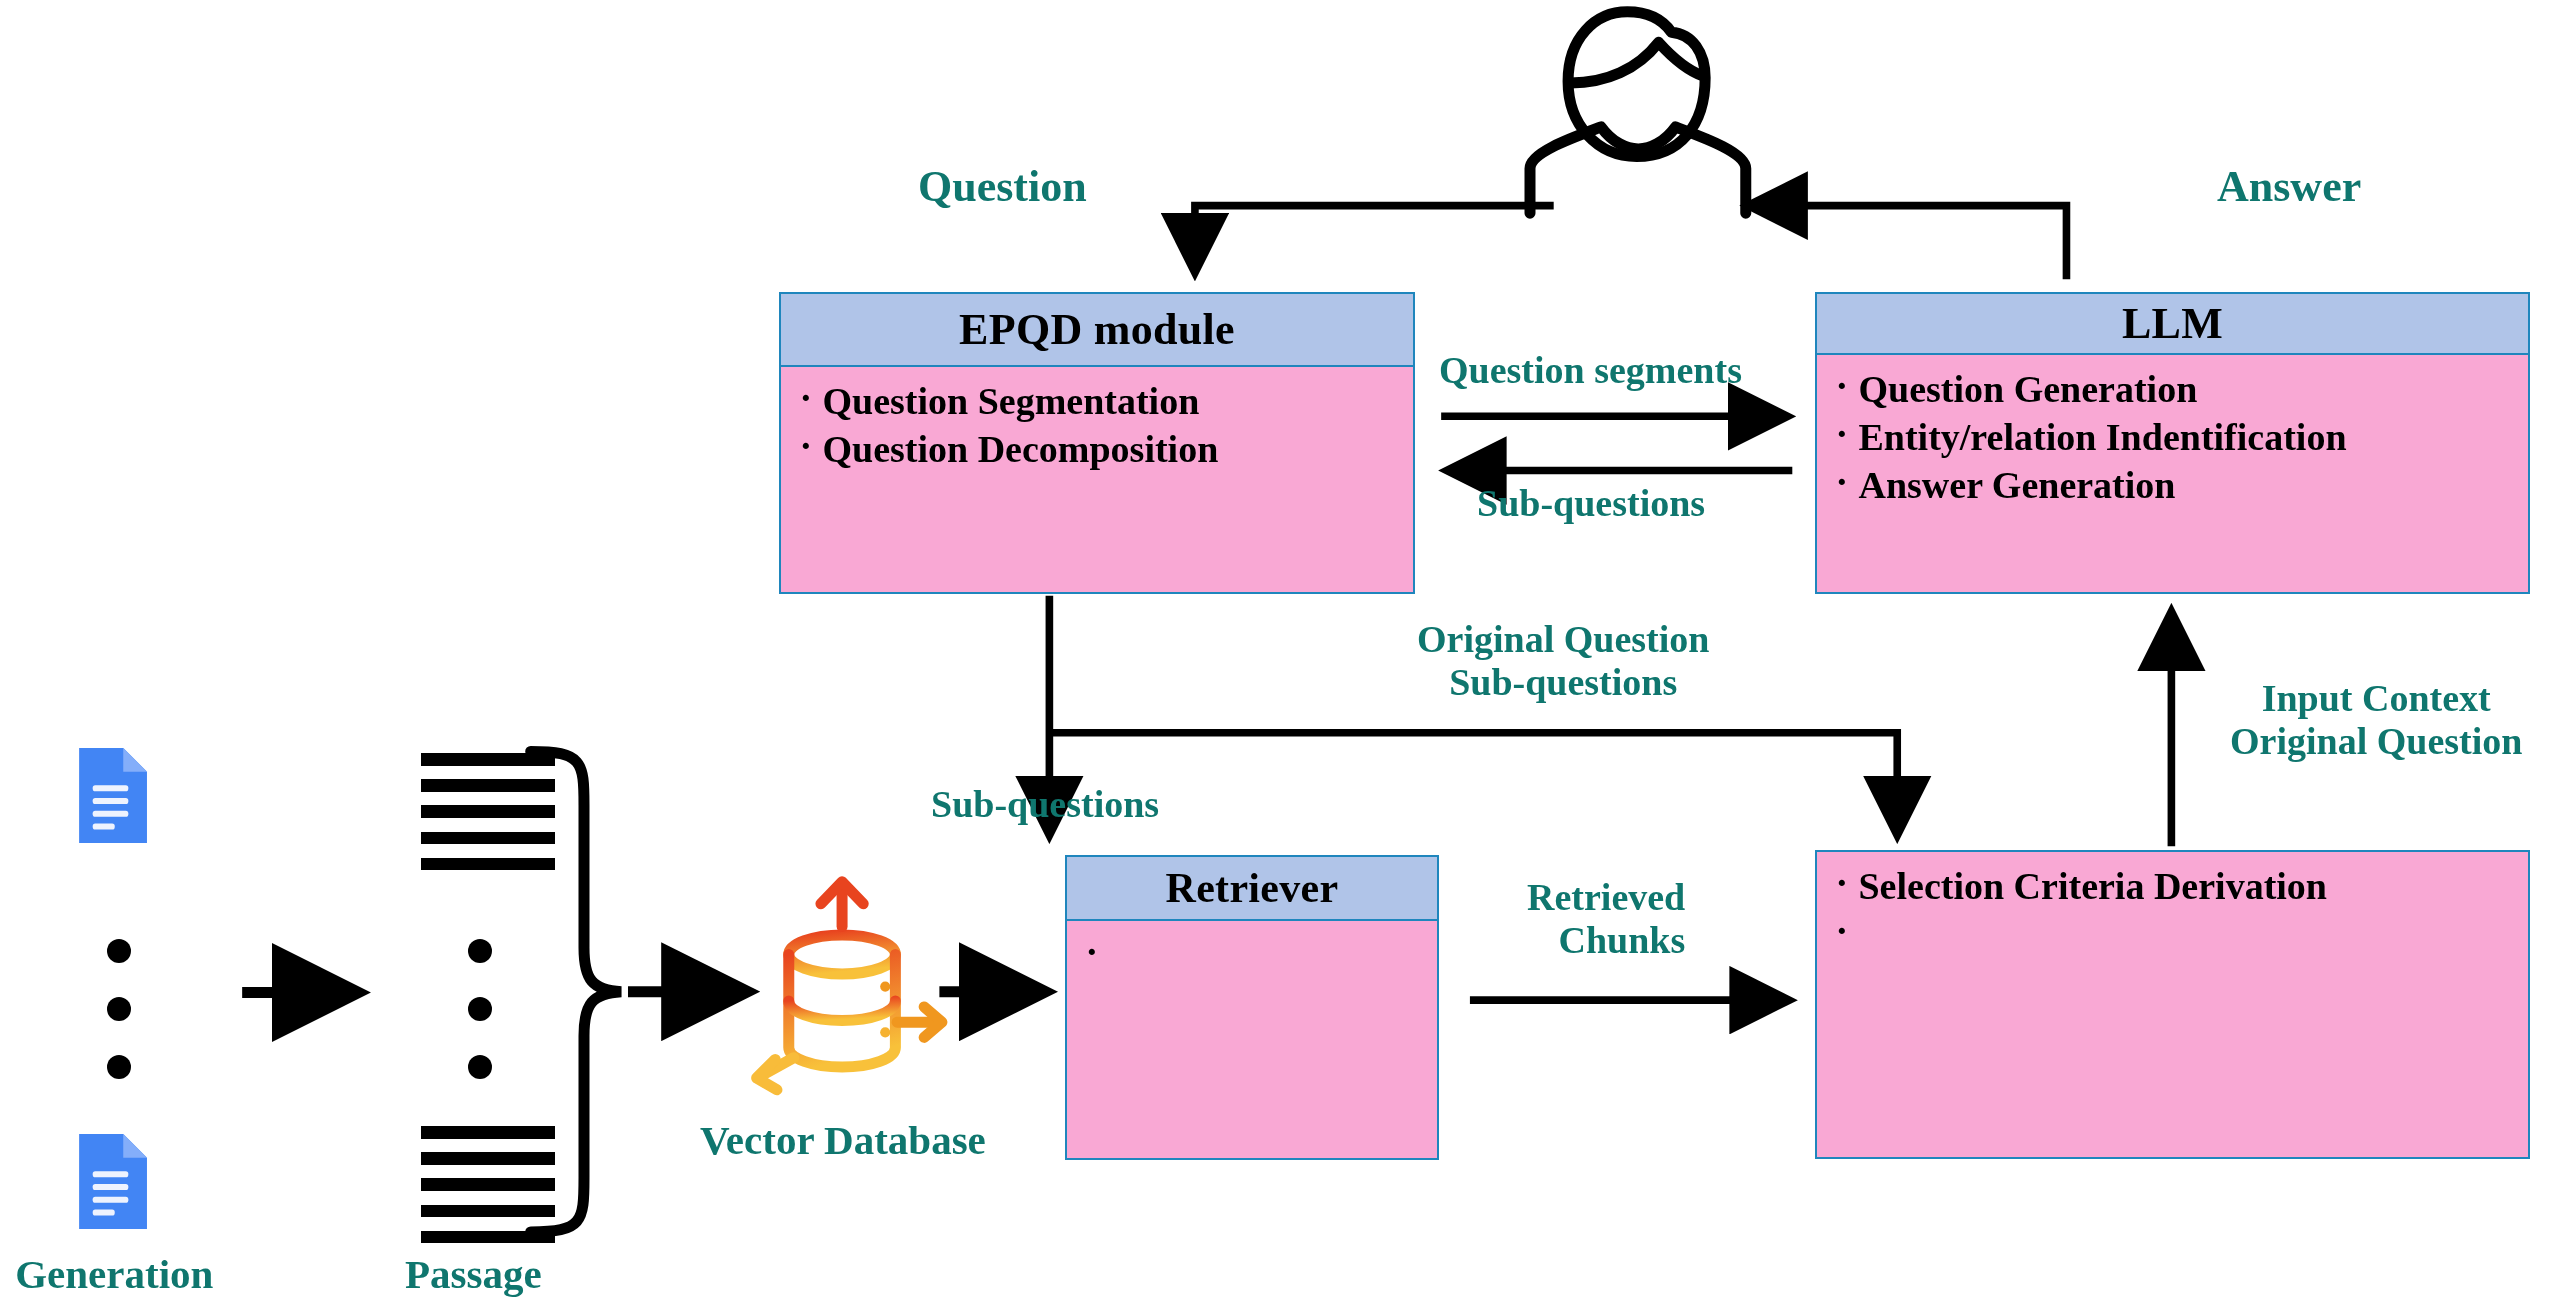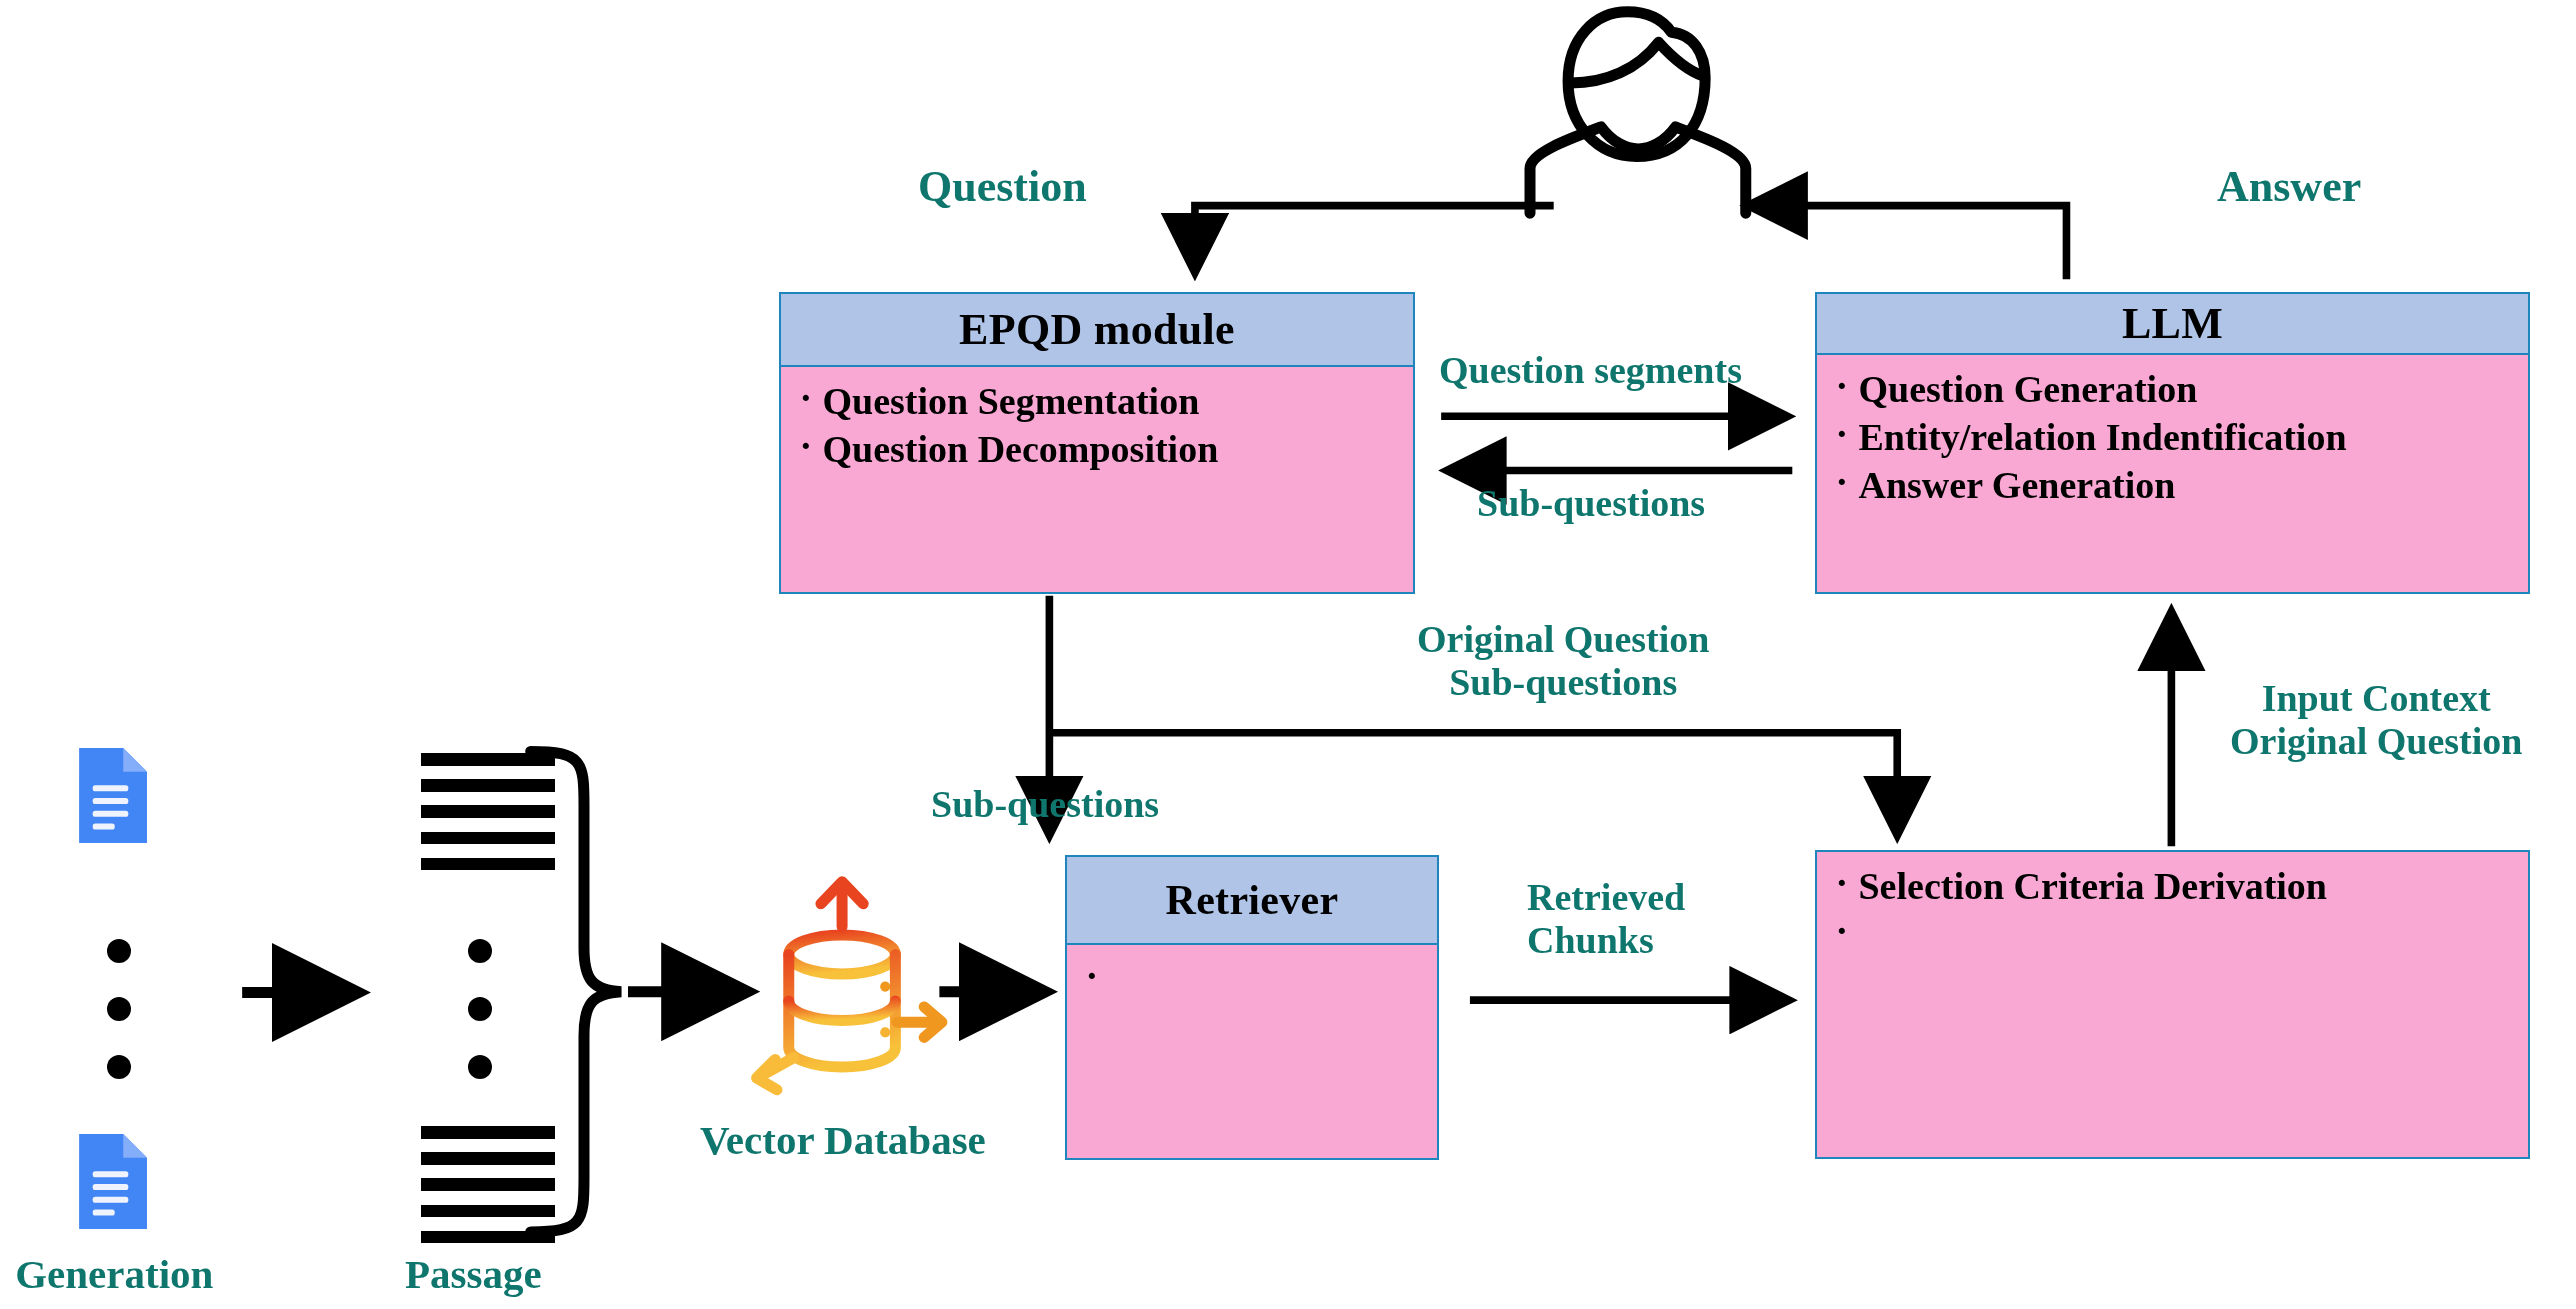--- a/index.html
+++ b/index.html
@@ -51,21 +51,21 @@
   
   #box-epqd{left:779px;top:292px;width:636px;height:302px;}
   #box-epqd .mod-head{height:73px;font-size:44px;}
   #box-epqd .bullet-line{font-size:38px;}
 
   #box-llm{left:1815px;top:292px;width:715px;height:302px;}
   #box-llm .mod-head{height:61px;font-size:44px;}
   #box-llm .bullet-line{font-size:38px;}
 
   #box-retriever{left:1065px;top:855px;width:374px;height:305px;}
-  #box-retriever .mod-head{height:88px;font-size:42px;}
+  #box-retriever .mod-head{height:64px;font-size:42px;}
   #box-retriever .bullet-line{font-size:38px;}
 
   #box-dics{left:1815px;top:850px;width:715px;height:309px;}
   #box-dics .mod-head{height:68px;font-size:42px;}
   #box-dics .bullet-line{font-size:38px;}
 
   
   .label{
     position:absolute;
     font-weight:700;
@@ -73,21 +73,21 @@
     white-space:pre;
     line-height:1.14;
   }
 
   #lbl-question{left:918px;top:162px;font-size:44px;}
   #lbl-answer{left:2217px;top:162px;font-size:44px;}
   #lbl-qseg{left:1439px;top:349px;font-size:38px;}
   #lbl-subq-mid{left:1477px;top:482px;font-size:38px;}
   #lbl-origq-subq{left:1417px;top:618px;font-size:38px;text-align:center;}
   #lbl-subq-left{left:931px;top:783px;font-size:38px;}
-  #lbl-retrieved{left:1527px;top:876px;font-size:38px;text-align:left;}
+  #lbl-retrieved{left:1527px;top:876px;font-size:38px;text-align:right;}
   #lbl-inputctx{left:2230px;top:677px;font-size:38px;text-align:center;}
   #lbl-vectordb{left:656px;top:1117px;font-size:41px;margin-left:44px;}
   #lbl-documents{left:15.2px;top:1251px;font-size:41px;}
   #lbl-passage{left:405px;top:1251px;font-size:41px;}
 
   
   .doc-icon{position:absolute;width:73px;height:95px;}
   #doc-top{left:74px;top:748px;}
   #doc-bottom{left:74px;top:1134px;}
 

